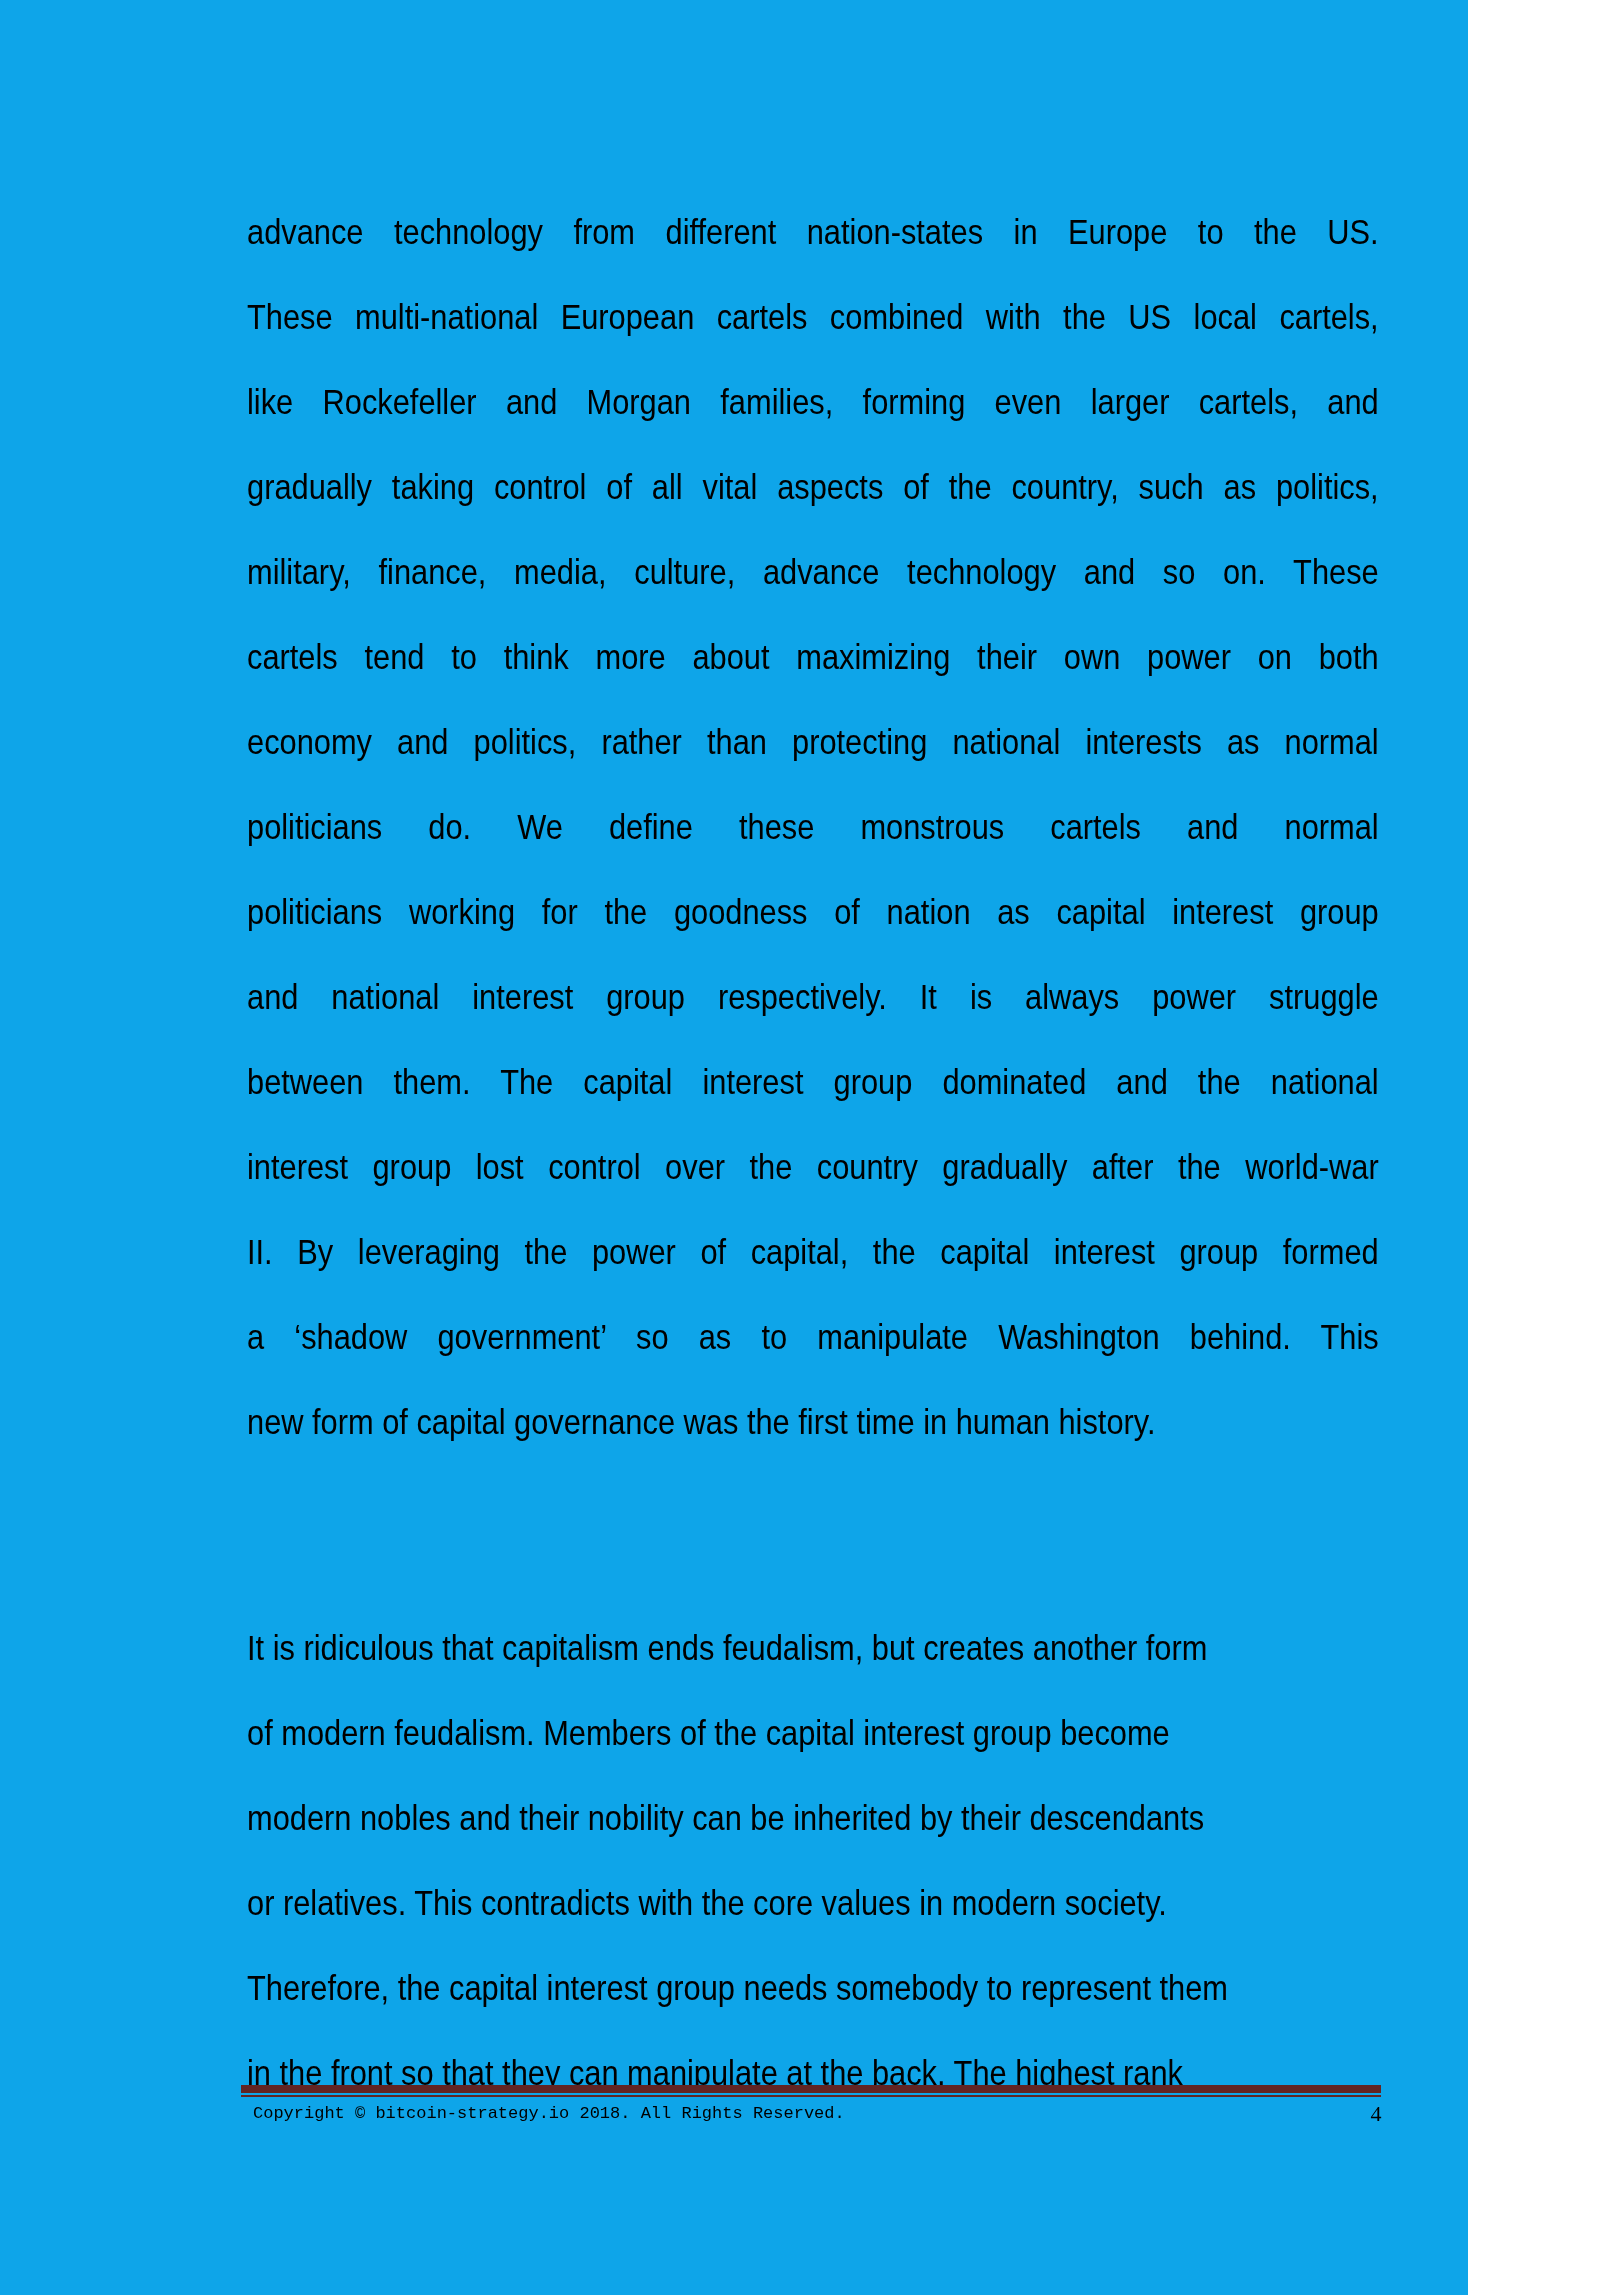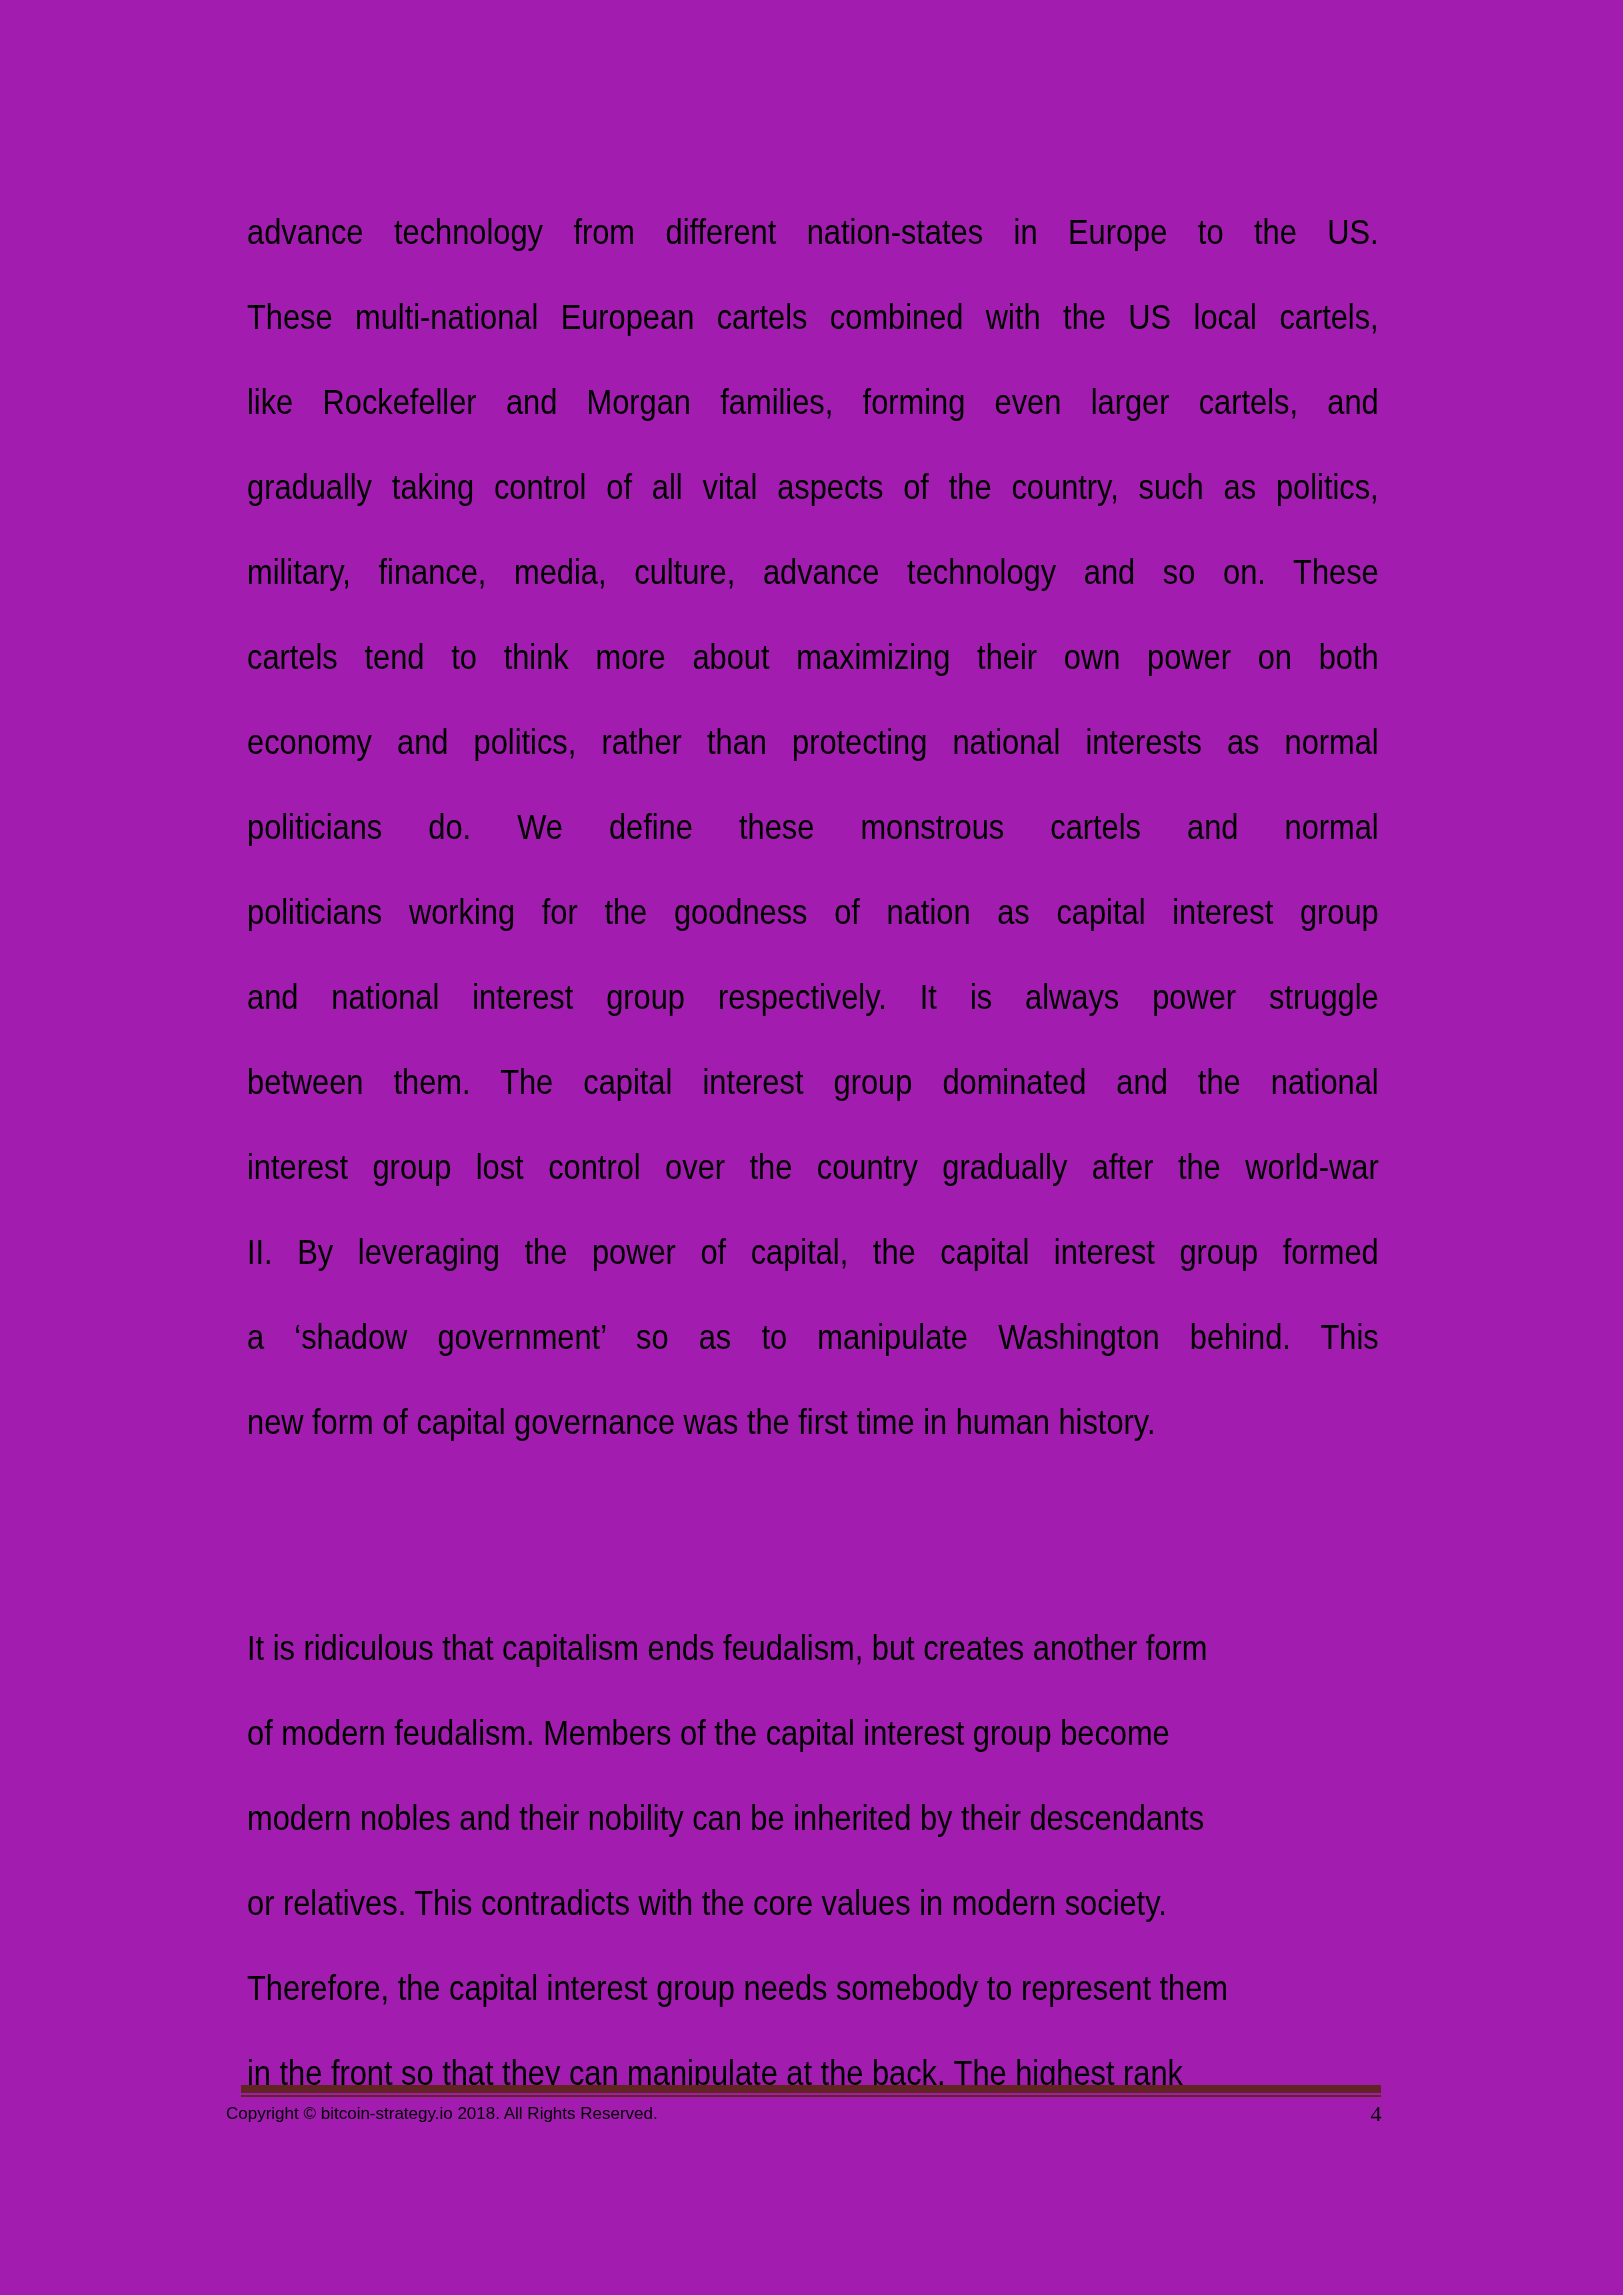--- a/index.html
+++ b/index.html
@@ -11,23 +11,23 @@
     width: 1623px;
     height: 2295px;
     position: relative;
     overflow: hidden;
     font-family: "Liberation Sans", "DejaVu Sans", sans-serif;
     color: #000000;
   }
   .page {
     position: absolute;
     left: 0; top: 0;
-    width: 1623px;
+    width: 1468px;
     height: 2295px;
-    background: #a21caf;
+    background: #0ea5e9;
   }
   
   .text-block {
     position: absolute;
     left: 247px;
     width: 1132px;
   }
   .scaler {
     
     width: 1286px;               
@@ -68,26 +68,27 @@
     height: 8.2px;
     background: #622423;
   }
   .rule-thin {
     top: 2095px;
     height: 2.4px;
     background: #622423;
   }
   .footer-copyright {
     position: absolute;
-    left: 226px;
+    left: 253px;
     top: 2103px;
     font-size: 17px;
     line-height: 21.3px;
     white-space: nowrap;
     color: #000000;
+    font-family: Liberation Mono, monospace;
   }
   .footer-page {
     position: absolute;
     left: 1362px;
     width: 19.4px;
     top: 2102px;
     font-family: "Liberation Serif", "DejaVu Serif", serif;
     font-size: 22px;
     line-height: 24px;
     text-align: right;

